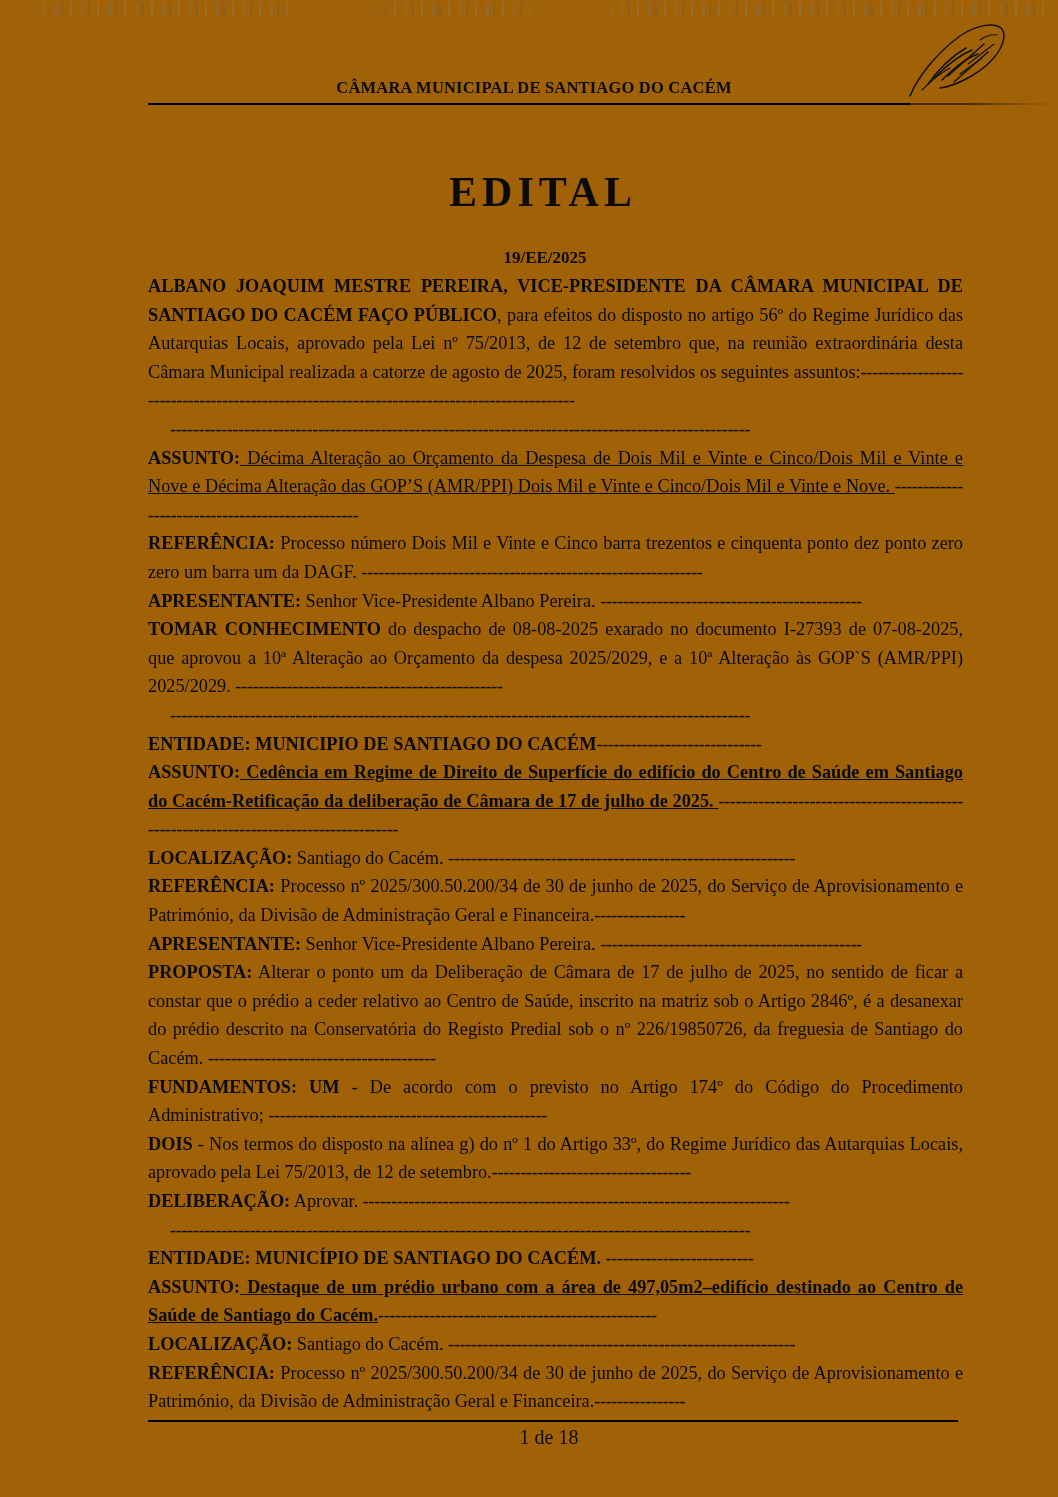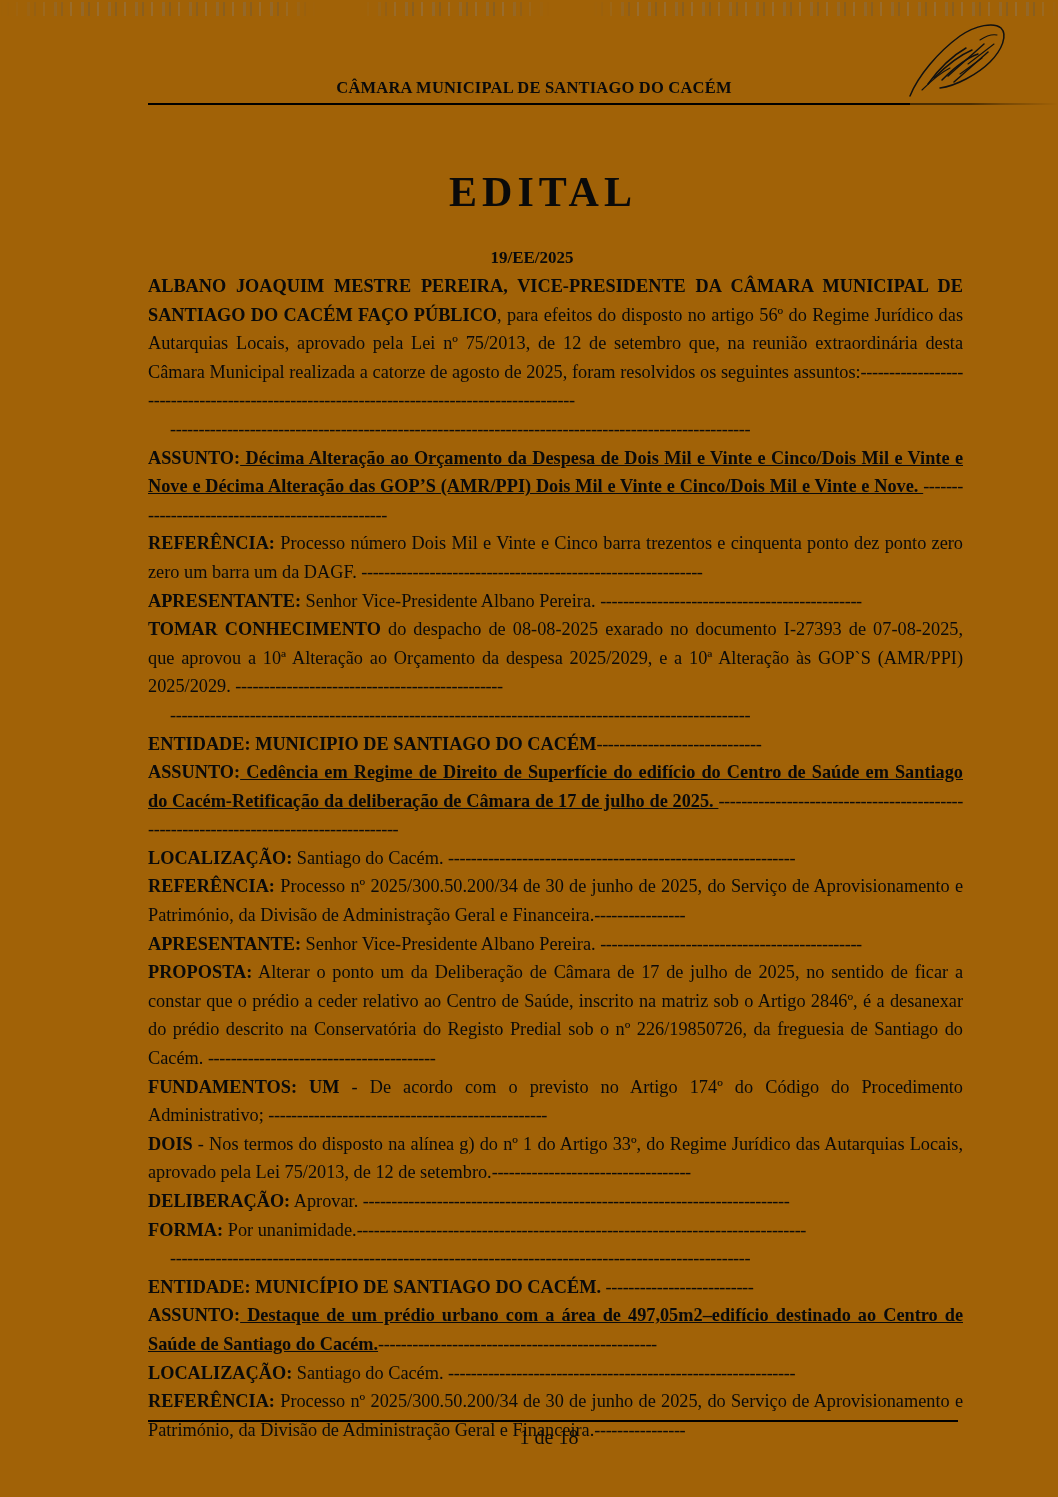--- a/index.html
+++ b/index.html
@@ -90,21 +90,21 @@
     width: 1058px;
     text-align: center;
     font-size: 42px;
     font-weight: bold;
     letter-spacing: 5px;
     padding-left: 28px;
     box-sizing: border-box;
   }
   .doc-number {
     position: absolute;
-    left: 2px;
+    left: 15px;
     top: 248px;
     width: 1040px;
     text-align: center;
     font-size: 17px;
     font-weight: bold;
     padding-left: 20px;
     box-sizing: border-box;
   }
 
   
@@ -188,37 +188,36 @@
   <div class="doc-title">EDITAL</div>
   <div class="doc-number">19/EE/2025</div>
 
   <div class="body-block">
     <p class="para lead">
       <span class="caps">ALBANO JOAQUIM MESTRE PEREIRA, VICE-PRESIDENTE DA CÂMARA MUNICIPAL DE SANTIAGO DO CACÉM FAÇO PÚBLICO</span><span>, para efeitos do disposto no artigo 56º do Regime Jurídico das Autarquias Locais, aprovado pela Lei nº 75/2013, de 12 de setembro que, na reunião extraordinária desta Câmara Municipal realizada a catorze de agosto de 2025, foram resolvidos os seguintes assuntos:</span><span class="fill">---------------------------------------------------------------------------------------------</span>
     </p>
     <div id="entries-host">
         <p class="para sep">------------------------------------------------------------------------------------------------------</p>
         <div>
-          <p class="para"><span style="font-weight: bold;">ASSUNTO:</span><span class="u" style="font-weight: bold;"> Décima Alteração ao Orçamento da Despesa de Dois Mil e Vinte e Cinco/Dois Mil e Vinte e Nove e Décima Alteração das GOP’S (AMR/PPI) Dois Mil e Vinte e Cinco/Dois Mil e Vinte e Nove. </span><span class="fill">-------------------------------------------------</span></p>
+          <p class="para"><span style="font-weight: bold;">ASSUNTO:</span><span class="u" style="font-weight: normal;"> Décima Alteração ao Orçamento da Despesa de Dois Mil e Vinte e Cinco/Dois Mil e Vinte e Nove e Décima Alteração das GOP’S (AMR/PPI) Dois Mil e Vinte e Cinco/Dois Mil e Vinte e Nove. </span><span class="fill">-------------------------------------------------</span></p>
           <p class="para"><span style="font-weight: bold;">REFERÊNCIA:</span><span> Processo número Dois Mil e Vinte e Cinco barra trezentos e cinquenta ponto dez ponto zero zero um barra um da DAGF. </span><span class="fill">------------------------------------------------------------</span></p>
           <p class="para"><span style="font-weight: bold;">APRESENTANTE:</span><span> Senhor Vice-Presidente Albano Pereira. </span><span class="fill">----------------------------------------------</span></p>
           <p class="para"><span style="font-weight: bold;">TOMAR CONHECIMENTO</span><span> do despacho de 08-08-2025 exarado no documento I-27393 de 07-08-2025, que aprovou a 10ª Alteração ao Orçamento da despesa 2025/2029, e a 10ª Alteração às GOP`S (AMR/PPI) 2025/2029. </span><span class="fill">-----------------------------------------------</span></p>
         </div>
         <p class="para sep">------------------------------------------------------------------------------------------------------</p>
         <div>
           <p class="para"><span style="font-weight: bold;">ENTIDADE:</span><span style="font-weight: bold;"> MUNICIPIO DE SANTIAGO DO CACÉM</span><span class="fill">-----------------------------</span></p>
           <p class="para"><span style="font-weight: bold;">ASSUNTO:</span><span class="u" style="font-weight: bold;"> Cedência em Regime de Direito de Superfície do edifício do Centro de Saúde em Santiago do Cacém-Retificação da deliberação de Câmara de 17 de julho de 2025. </span><span class="fill">---------------------------------------------------------------------------------------</span></p>
           <p class="para"><span style="font-weight: bold;">LOCALIZAÇÃO:</span><span> Santiago do Cacém. </span><span class="fill">-------------------------------------------------------------</span></p>
           <p class="para"><span style="font-weight: bold;">REFERÊNCIA:</span><span> Processo nº 2025/300.50.200/34 de 30 de junho de 2025, do Serviço de Aprovisionamento e Património, da Divisão de Administração Geral e Financeira.</span><span class="fill">----------------</span></p>
           <p class="para"><span style="font-weight: bold;">APRESENTANTE:</span><span> Senhor Vice-Presidente Albano Pereira. </span><span class="fill">----------------------------------------------</span></p>
           <p class="para"><span style="font-weight: bold;">PROPOSTA:</span><span> Alterar o ponto um da Deliberação de Câmara de 17 de julho de 2025, no sentido de ficar a constar que o prédio a ceder relativo ao Centro de Saúde, inscrito na matriz sob o Artigo 2846º, é a desanexar do prédio descrito na Conservatória do Registo Predial sob o nº 226/19850726, da freguesia de Santiago do Cacém. </span><span class="fill">----------------------------------------</span></p>
           <p class="para"><span style="font-weight: bold;">FUNDAMENTOS:</span><span style="font-weight: bold;"> UM</span><span> - De acordo com o previsto no Artigo 174º do Código do Procedimento Administrativo; </span><span class="fill">-------------------------------------------------</span></p>
           <p class="para"><span style="font-weight: bold;">DOIS</span><span> - Nos termos do disposto na alínea g) do nº 1 do Artigo 33º, do Regime Jurídico das Autarquias Locais, aprovado pela Lei 75/2013, de 12 de setembro.</span><span class="fill">-----------------------------------</span></p>
           <p class="para"><span style="font-weight: bold;">DELIBERAÇÃO:</span><span> Aprovar. </span><span class="fill">---------------------------------------------------------------------------</span></p>
-          <p class="para"><span style="font-weight: bold;">FORMA:</span><span> Por unanimidade.</span><span class="fill">-------------------------------------------------------------------------------</span></p>
         </div>
         <p class="para sep">------------------------------------------------------------------------------------------------------</p>
         <div>
           <p class="para"><span style="font-weight: bold;">ENTIDADE:</span><span style="font-weight: bold;"> MUNICÍPIO DE SANTIAGO DO CACÉM. </span><span class="fill">--------------------------</span></p>
           <p class="para"><span style="font-weight: bold;">ASSUNTO:</span><span class="u" style="font-weight: bold;"> Destaque de um prédio urbano com a área de 497,05m2–edifício destinado ao Centro de Saúde de Santiago do Cacém.</span><span class="fill">-------------------------------------------------</span></p>
           <p class="para"><span style="font-weight: bold;">LOCALIZAÇÃO:</span><span> Santiago do Cacém. </span><span class="fill">-------------------------------------------------------------</span></p>
           <p class="para"><span style="font-weight: bold;">REFERÊNCIA:</span><span> Processo nº 2025/300.50.200/34 de 30 de junho de 2025, do Serviço de Aprovisionamento e Património, da Divisão de Administração Geral e Financeira.</span><span class="fill">----------------</span></p>
         </div>
       </div>
   </div>

